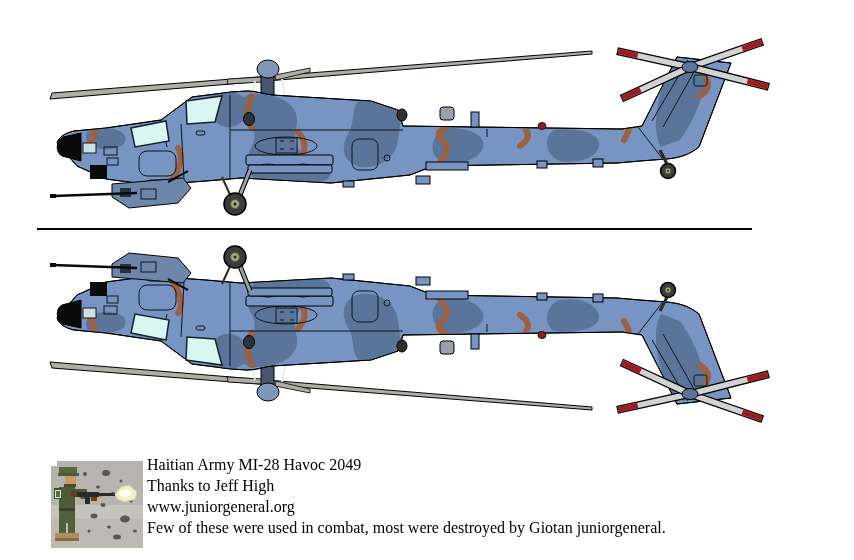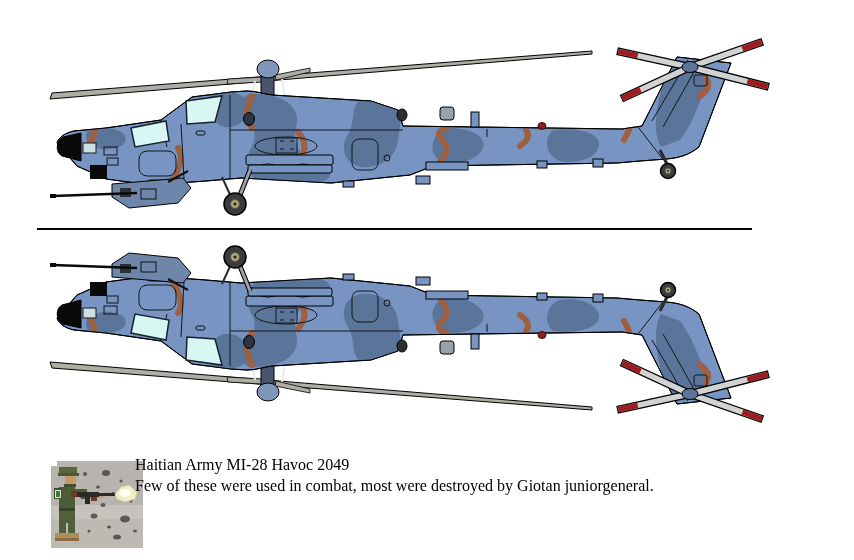--- a/index.html
+++ b/index.html
@@ -1,20 +1,20 @@
 <!DOCTYPE html>
 <html style="--page-bg: #ffffff; --text: #000000; --outline: #000000; --camo-base: #7794c2; --camo-dark: #5a7599; --camo-brown: #9e6040; --canopy-glass: #d9f7f2; --main-rotor-gray: #aeaea6; --tail-rotor-gray: #d2d2d2; --rotor-tip-red: #9e1b22; --hub-blue: #8096b8; --wheel-dark: #3b3b3b; --wheel-hub: #a6a671; --metal-gray: #99a1ab; --gun-mount: #6e86aa;"><head>
 <meta charset="utf-8">
 <style>
   html,body{margin:0;padding:0;background:#fff;}
   #canvas{position:relative;width:854px;height:560px;background:var(--page-bg,#fff);overflow:hidden;
           font-family:"Liberation Serif", serif;}
   #art{position:absolute;left:0;top:0;}
   #logo{position:absolute;left:51px;top:461px;}
-  #credits{position:absolute;left:135px;top:454px;width:660px;
+  #credits{position:absolute;left:147px;top:454px;width:660px;
            font-size:16px;line-height:21px;color:var(--text,#000);white-space:nowrap;}
   #credits div{height:21px;}
   .fuse{fill:var(--camo-base);stroke:var(--outline);stroke-width:1;}
   .dark{fill:var(--camo-dark);}
   .brown{fill:none;stroke:var(--camo-brown);stroke-width:6;stroke-linecap:round;}
   .ln{fill:none;stroke:#10151c;stroke-width:1;}
   .win{fill:var(--canopy-glass);stroke:#17202c;stroke-width:1.5;}
   .pod{fill:var(--camo-base);stroke:var(--outline);stroke-width:1;}
   .tr-o{stroke:var(--outline);stroke-width:8;stroke-linecap:square;}
   .tr-g{stroke:var(--tail-rotor-gray);stroke-width:5.5;stroke-linecap:square;}
@@ -214,15 +214,17 @@
       </g>
       <g>
         <polygon points="64,33 70,26 78,24 86,31 84,38 74,41 66,38" fill="#f2ecc8" stroke="#d8cf9e" stroke-width="1"></polygon>
         <ellipse cx="74" cy="32" rx="6" ry="4" fill="#fffef2"></ellipse>
       </g>
     </g>
   </svg>
 
   <div id="credits">
     <div>Haitian Army MI-28 Havoc 2049</div>
+    <div>Thanks to Jeff High</div>
+    <div>www.juniorgeneral.org</div>
     <div>Few of these were used in combat, most were destroyed by Giotan juniorgeneral.</div>
   </div>
 </div>
 
 </body></html>

